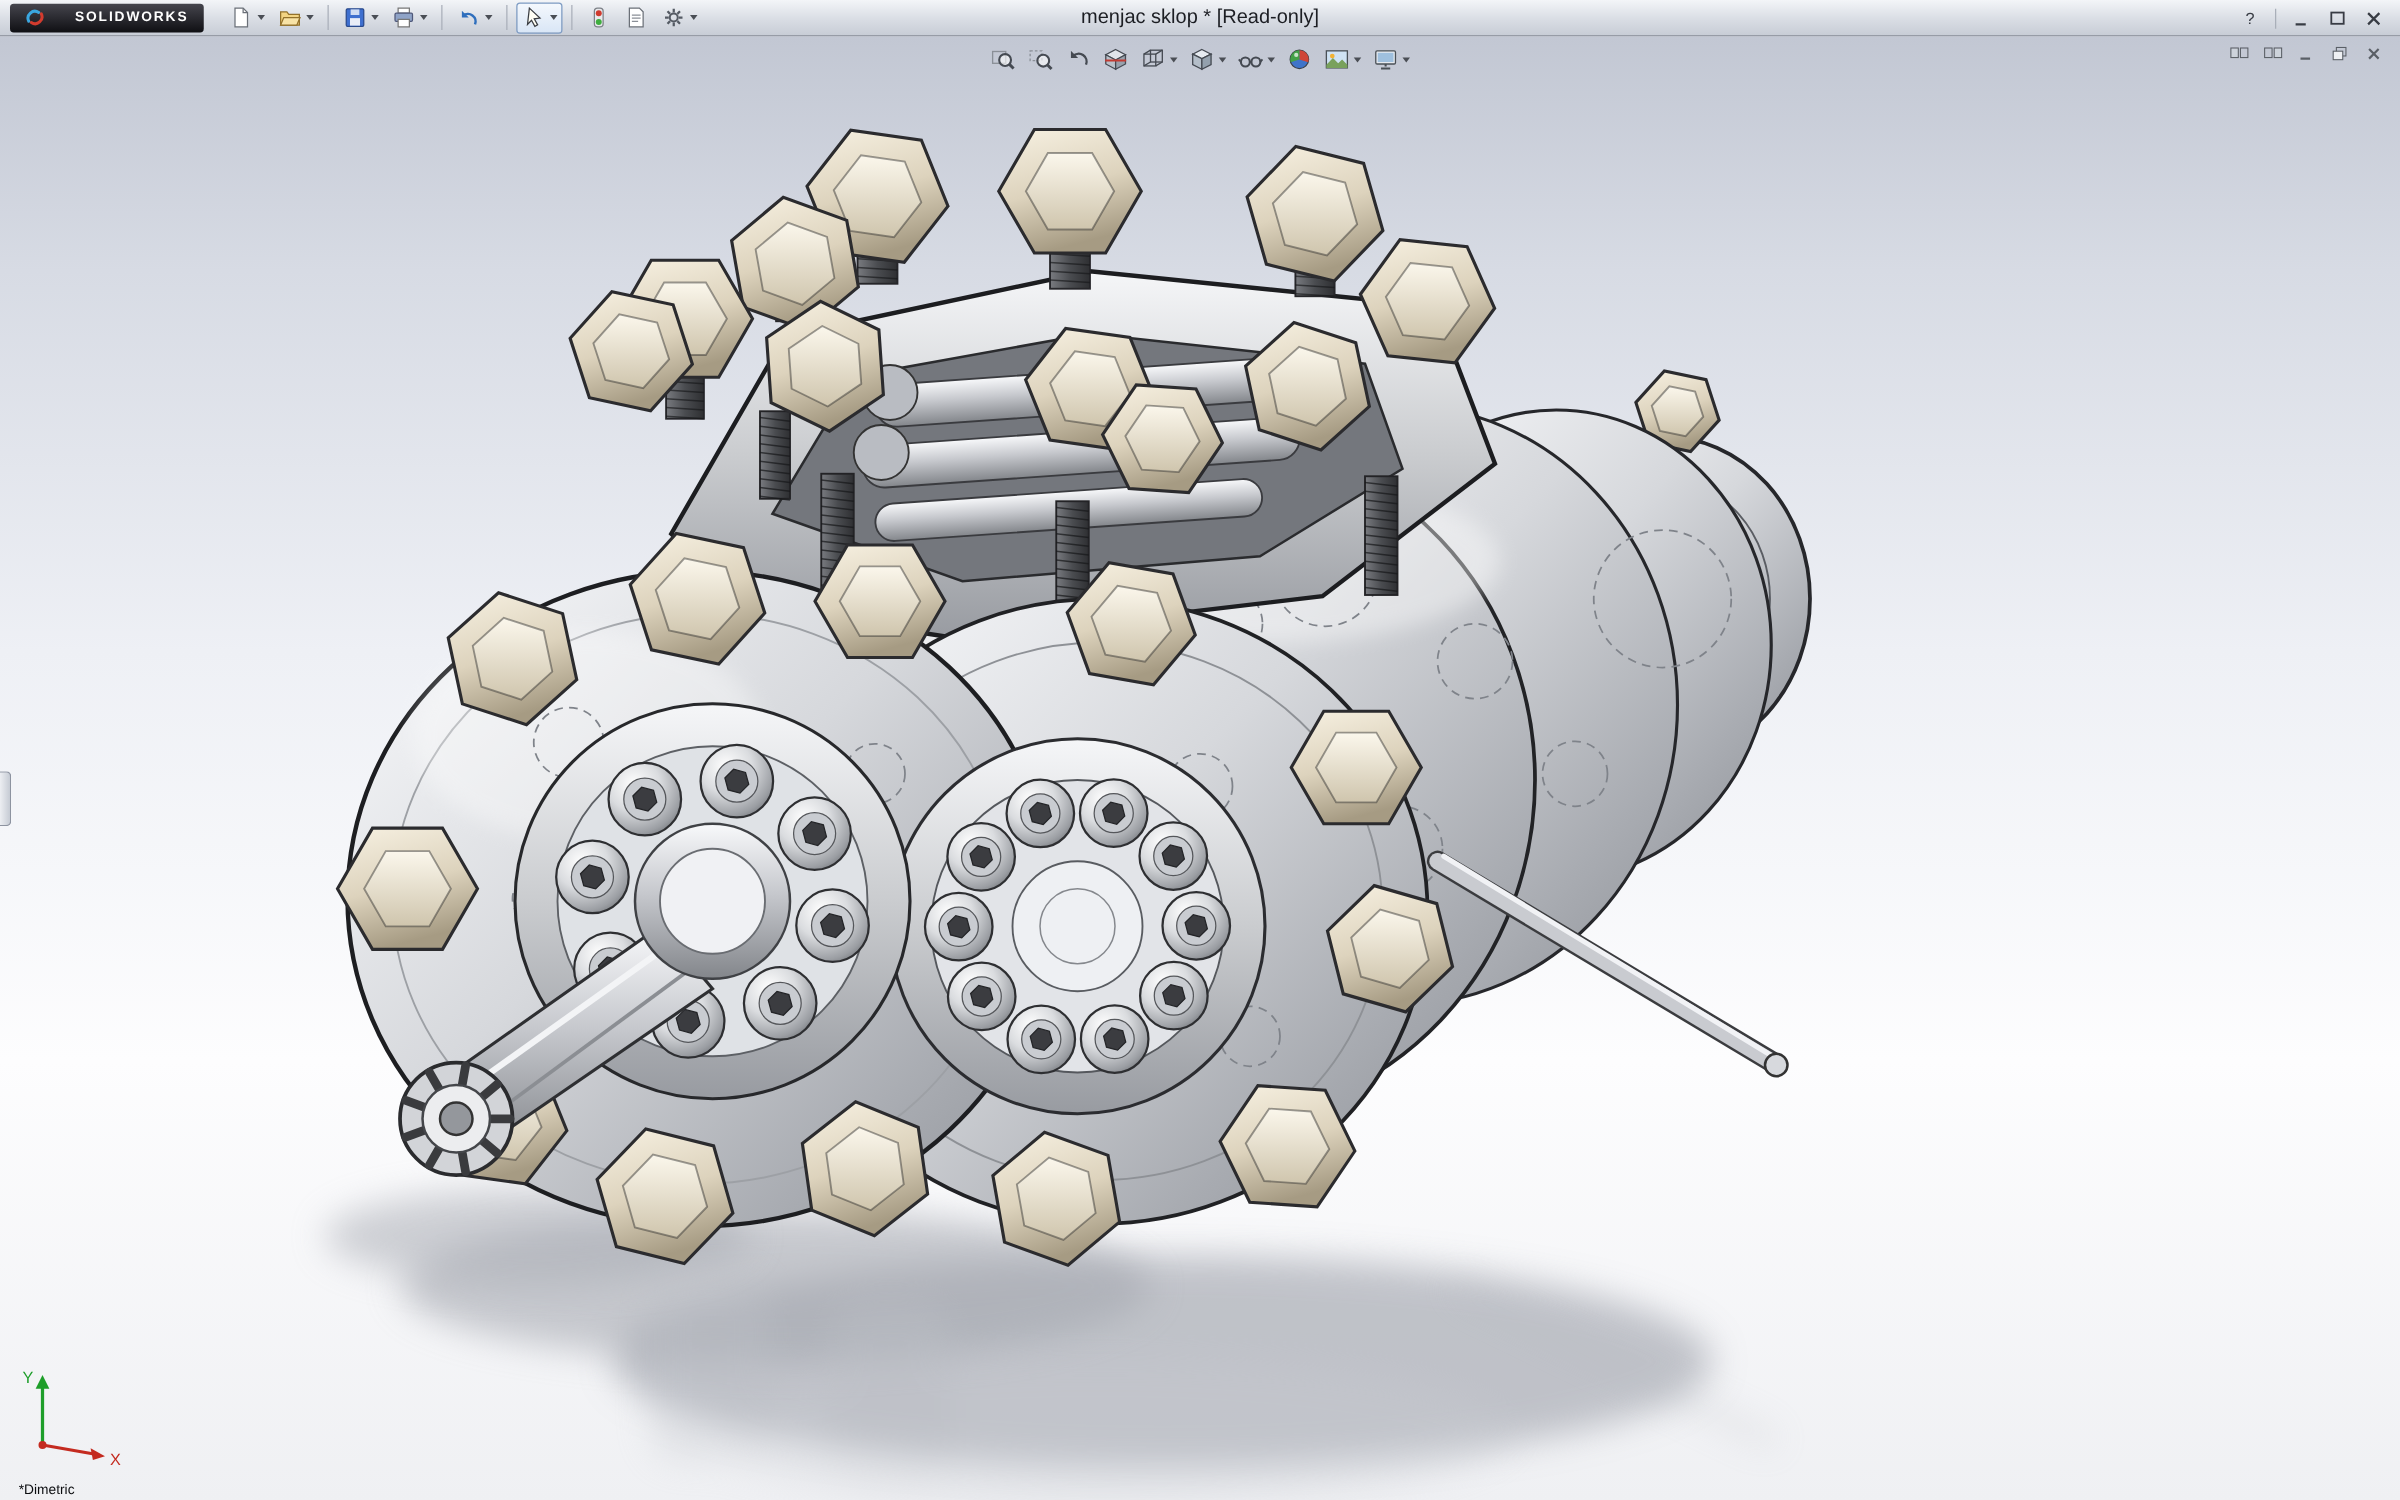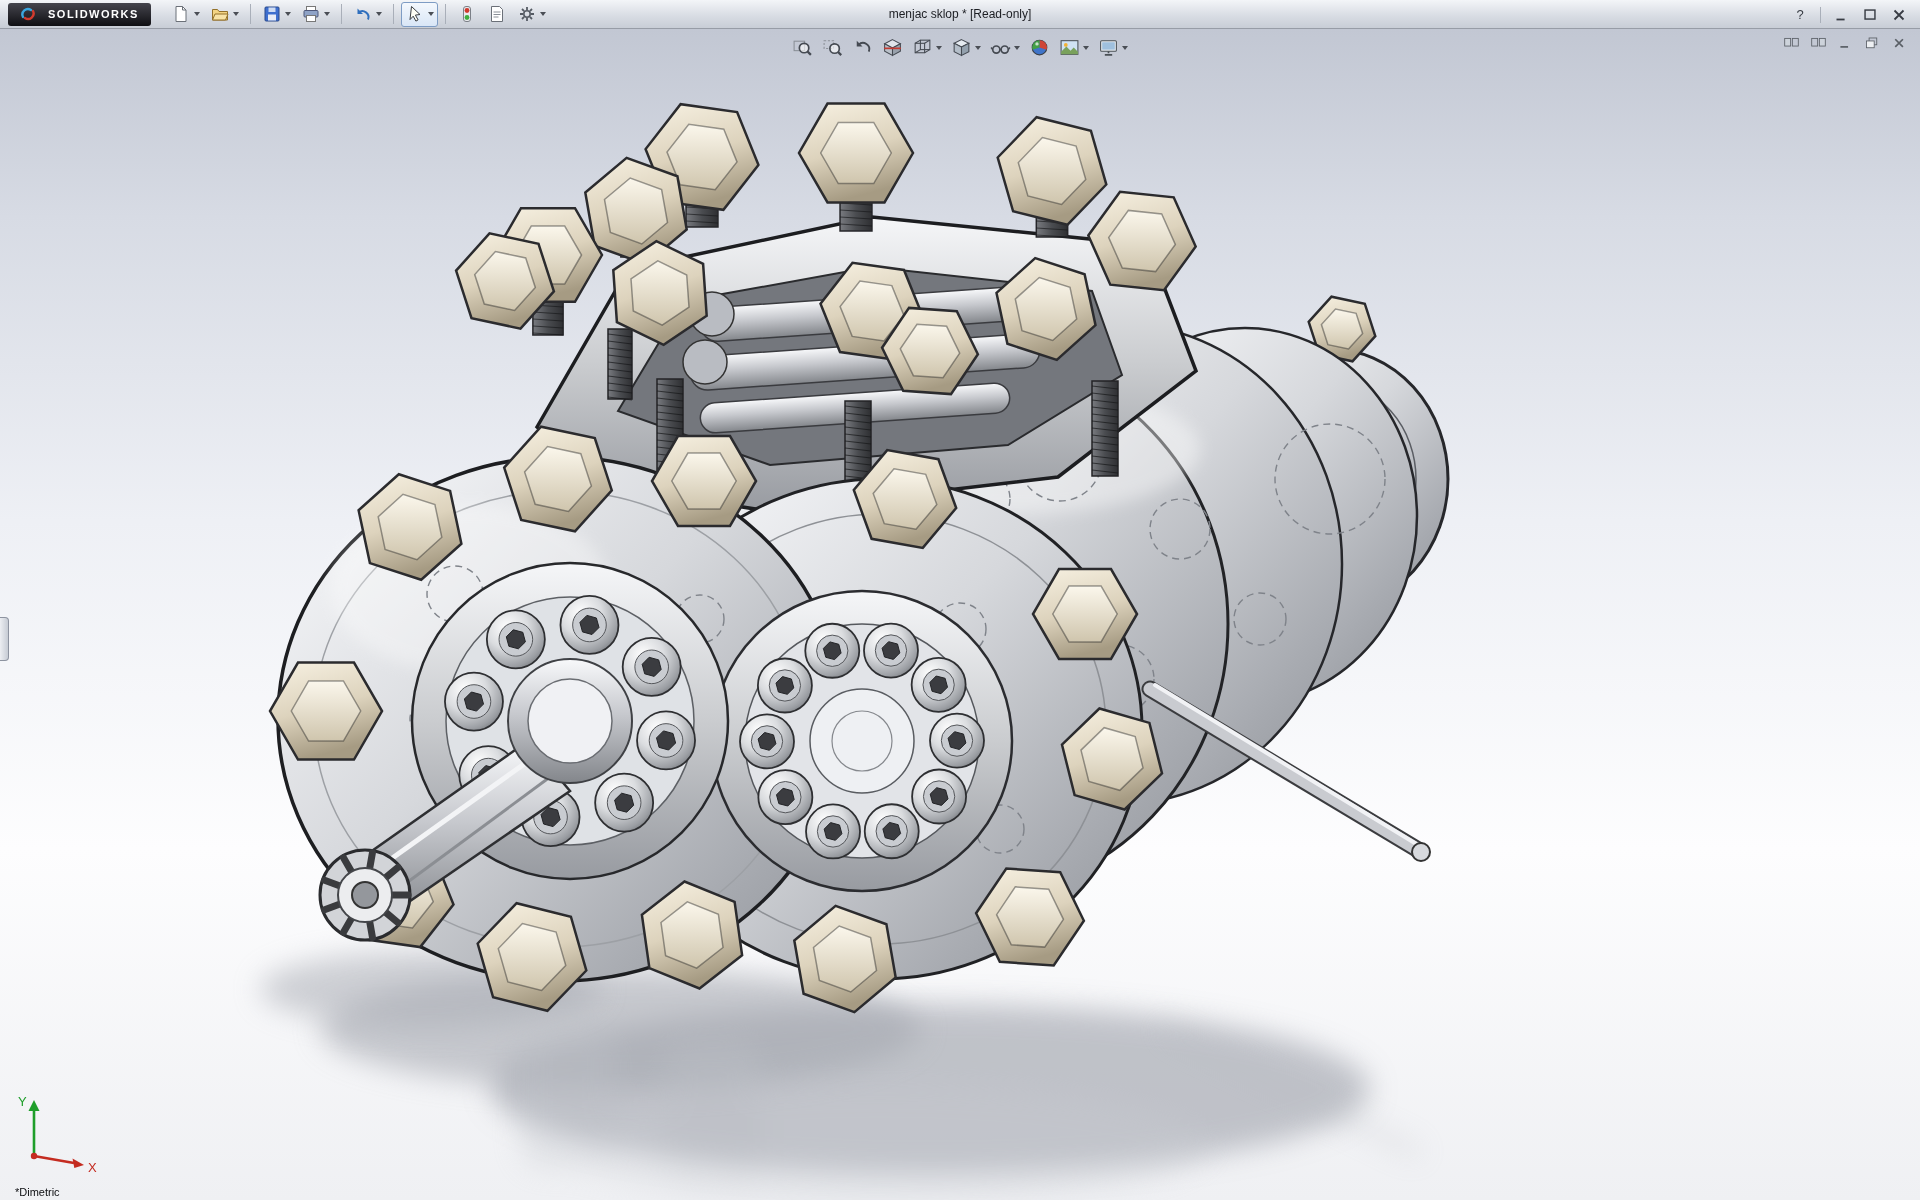--- a/index.html
+++ b/index.html
@@ -1,30 +1,30 @@
 <!DOCTYPE html>
 <html><head>
 <meta charset="utf-8">
 <style>
   *{margin:0;padding:0;box-sizing:border-box}
   html,body{width:1920px;height:1200px;overflow:hidden;font-family:"Liberation Sans",sans-serif;background:#e8eaee}
 
   
   .titlebar{position:relative;height:29px;background:linear-gradient(#f3f5f8,#d9dde4 55%,#c8cdd6);
             border-bottom:1px solid #979ca6;display:flex;align-items:center;padding:0 8px;z-index:20}
-  .logo{display:flex;align-items:center;gap:12px;background:linear-gradient(#45454d,#0f0f13);
+  .logo{display:flex;align-items:center;gap:24px;background:linear-gradient(#45454d,#0f0f13);
         border-radius:3px;height:23px;padding:0 12px;margin-right:16px}
   .logo-text{color:#fff;font-weight:bold;font-size:11px;letter-spacing:1.5px}
   .tb{display:flex;align-items:center;gap:2px;height:29px}
   .tbtn{display:flex;align-items:center;height:25px;padding:2px 3px;border-radius:3px;border:1px solid transparent;cursor:default}
   .tbtn.active{border-color:#7e9cc4;background:linear-gradient(#f4f8fd,#d9e6f6)}
   .caret{width:0;height:0;border-left:3.5px solid transparent;border-right:3.5px solid transparent;
          border-top:4px solid #4a4e55;margin-left:3px}
   .sep{width:1px;height:20px;background:#a9afb9;margin:0 5px}
-  .title{position:absolute;left:50%;transform:translateX(-50%);font-size:12px;color:#1c1e23;white-space:nowrap}
+  .title{position:absolute;left:50%;transform:translateX(-50%);font-size:16px;color:#1c1e23;white-space:nowrap}
   .winctl{position:absolute;right:8px;top:0;height:29px;display:flex;align-items:center;gap:3px}
   .wbtn{width:26px;height:20px;display:flex;align-items:center;justify-content:center;font-size:13px;
         color:#383c44;border-radius:2px}
   .wsep{width:1px;height:16px;background:#a9afb9;margin:0 4px}
 
   
   .viewport{position:absolute;left:0;top:29px;right:0;bottom:0;overflow:hidden;
             background:linear-gradient(180deg,#c2c7d3 0%,#d7dbe4 16%,#eef0f5 42%,#fdfdfe 70%,#eff0f3 100%)}
   #model{position:absolute;left:0;top:0;width:1920px;height:1171px}
   .headsup{position:absolute;top:7px;left:50%;transform:translateX(-50%);display:flex;align-items:center;gap:7px;z-index:6}

